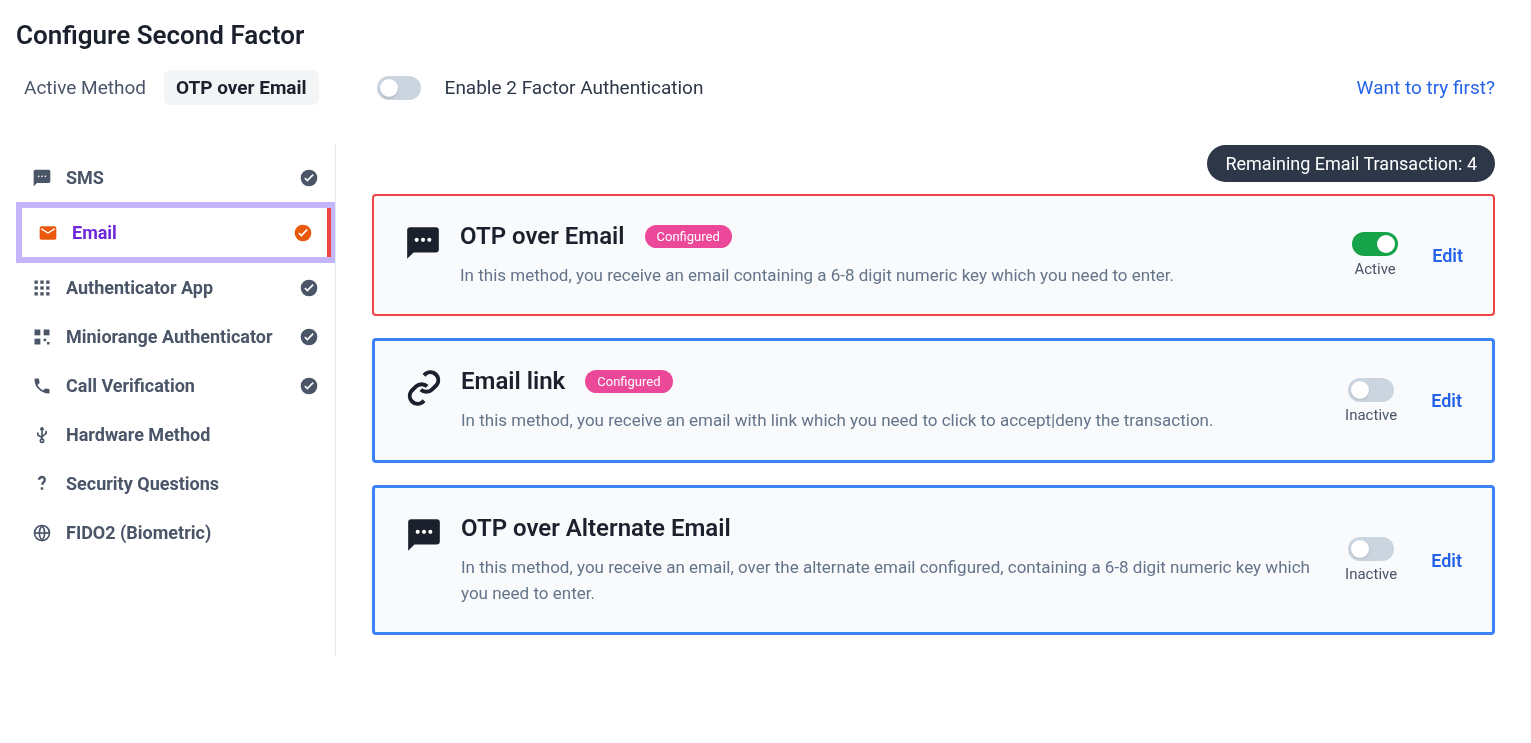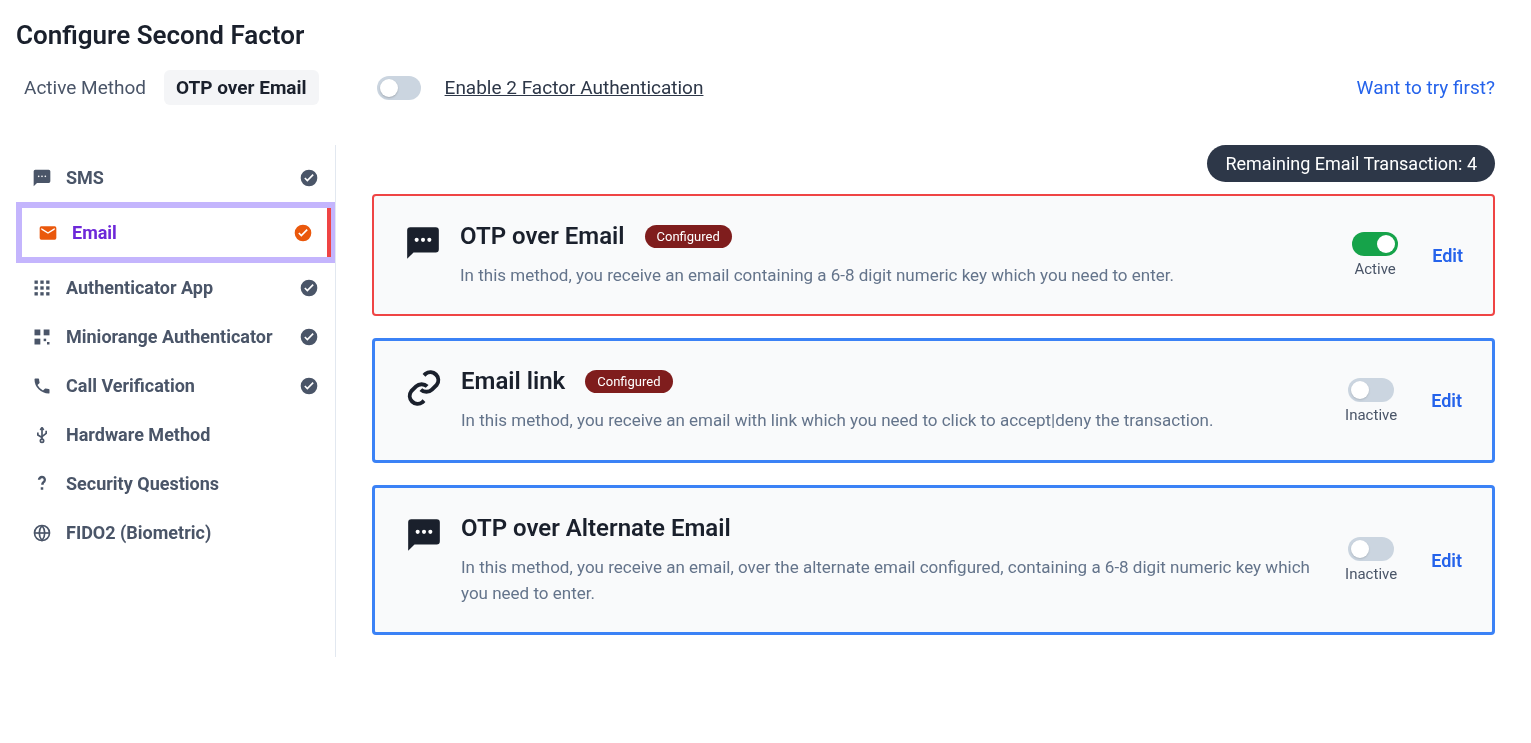--- a/index.html
+++ b/index.html
@@ -49,21 +49,20 @@
     width: 18px; height: 18px;
     background: #fff;
     border-radius: 50%;
     top: 3px; left: 3px;
     box-shadow: 0 1px 2px rgba(0,0,0,.2);
   }
   .enable-text {
     font-size: 19px;
     color: #2d3748;
     margin-left: 6px;
-    text-decoration: underline;
   }
   .try-first {
     margin-left: auto;
     color: #2563eb;
     font-size: 19px;
     cursor: pointer;
     padding-right: 16px;
   }
   .content {
     display: flex;
@@ -144,21 +143,21 @@
     align-items: center;
     gap: 20px;
     margin-bottom: 12px;
   }
   .card-title {
     font-size: 24px;
     font-weight: 600;
     color: #1a202c;
   }
   .configured-badge {
-    background: #7f1d1d;
+    background: #ec4899;
     color: #fff;
     font-size: 13px;
     padding: 4px 12px;
     border-radius: 12px;
   }
   .card-desc {
     font-size: 17px;
     color: #64748b;
     line-height: 1.55;
   }

